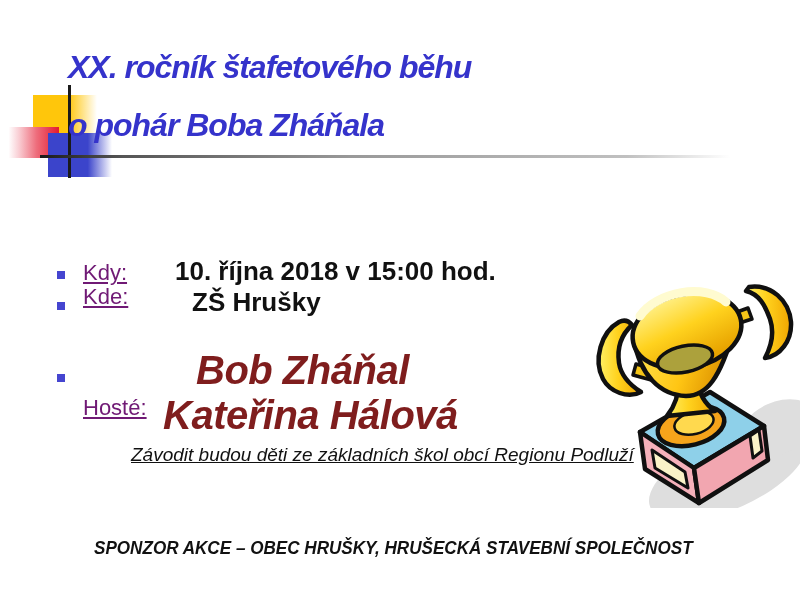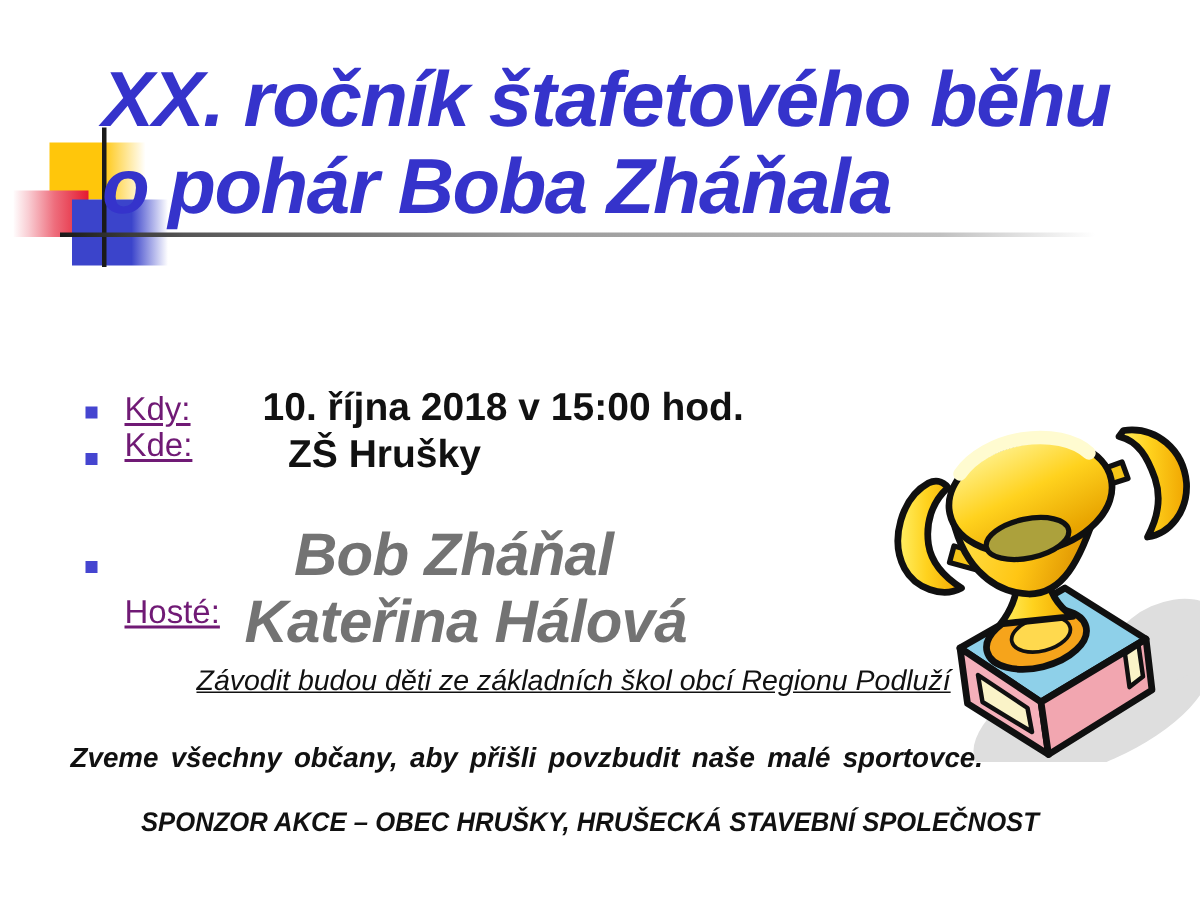--- a/index.html
+++ b/index.html
@@ -14,32 +14,32 @@
   .sq-red{left:9px;top:127px;width:50px;height:31px;z-index:2;
     background:linear-gradient(to left,#e41a30 0%,#ee6d7c 45%,#f9cdd3 80%,rgba(249,205,211,0.05) 100%);}
   .sq-blue{left:48px;top:133px;width:64px;height:44px;z-index:3;
     background:linear-gradient(to right,#3b44cb 0%,#3b44cb 62%,rgba(59,68,203,0) 100%);}
   .v-line{position:absolute;left:68px;top:85px;width:3px;height:93px;background:#1a1a1a;z-index:4;}
   .h-line{position:absolute;left:40px;top:155px;width:690px;height:3px;z-index:4;
     background:linear-gradient(to right,#1a1a1a 0%,#555 12%,#999 45%,#c0c0c0 85%,rgba(200,200,200,0) 100%);}
   
   .title{
     position:absolute;left:68px;top:38px;z-index:5;
-    color:#3533cb;font-size:52px;font-weight:bold;font-style:italic;
+    color:#3533cb;font-size:32px;font-weight:bold;font-style:italic;
     line-height:58px;letter-spacing:-1px;white-space:nowrap;
   }
   
   .bullet{position:absolute;width:8px;height:8px;background:#4545d0;z-index:5;}
   .b1{left:57px;top:271px;} .b2{left:57px;top:302px;} .b3{left:57px;top:374px;}
   .lbl{position:absolute;color:#701a75;font-size:22px;text-decoration:underline;
     white-space:nowrap;z-index:5;}
   .lbl-kdy{left:83px;top:260px;} .lbl-kde{left:83px;top:284px;text-align:center;} .lbl-hoste{left:83px;top:363px;margin-top:32px;}
   .val{position:absolute;color:#111;font-size:26px;font-weight:bold;white-space:nowrap;z-index:5;}
   .val-kdy{left:175px;top:256px;} .val-kde{left:192px;top:287px;}
-  .guest{position:absolute;color:#737373;font-size:40px;font-weight:bold;font-style:italic;
+  .guest{position:absolute;color:#7f1d1d;font-size:40px;font-weight:bold;font-style:italic;
     white-space:nowrap;letter-spacing:-0.5px;z-index:5;}
   .guest1{left:196px;top:348px;} .guest2{left:163px;top:393px;}
   
   .note{position:absolute;left:131px;top:444px;font-size:19px;color:#111;
     text-decoration:underline;white-space:nowrap;z-index:5;font-style:italic;}
   .invitation{position:absolute;left:47px;top:494px;font-size:18.5px;color:#111;
     font-weight:bold;font-style:italic;word-spacing:3px;white-space:nowrap;z-index:5;}
   .sponsor{position:absolute;left:94px;top:538px;font-size:18px;color:#111;
     font-weight:bold;font-style:italic;white-space:nowrap;z-index:5;
     transform:scaleX(0.95);transform-origin:left top;}
@@ -69,21 +69,20 @@
   <div class="bullet b2"></div>
   <div class="lbl lbl-kde">Kde:</div>
   <div class="val val-kde">ZŠ Hrušky</div>
 
   <div class="bullet b3"></div>
   <div class="lbl lbl-hoste">Hosté:</div>
   <div class="guest guest1">Bob Zháňal</div>
   <div class="guest guest2">Kateřina Hálová</div>
 
   <div class="note">Závodit budou děti ze základních škol obcí Regionu Podluží</div>
-  <div class="invitation">Zveme všechny občany, aby přišli povzbudit naše malé sportovce.</div>
   <div class="sponsor">SPONZOR AKCE – OBEC HRUŠKY, HRUŠECKÁ STAVEBNÍ SPOLEČNOST</div>
 
   <svg class="trophy" viewBox="0 0 215 228" xmlns="http://www.w3.org/2000/svg">
     <defs>
       <linearGradient id="goldGrad" x1="0" y1="0" x2="1" y2="0">
         <stop offset="0" stop-color="#fff066"></stop>
         <stop offset="0.45" stop-color="#ffd21e"></stop>
         <stop offset="1" stop-color="#f0a500"></stop>
       </linearGradient>
       <linearGradient id="bodyGrad" x1="0" y1="0" x2="1" y2="0.25">

